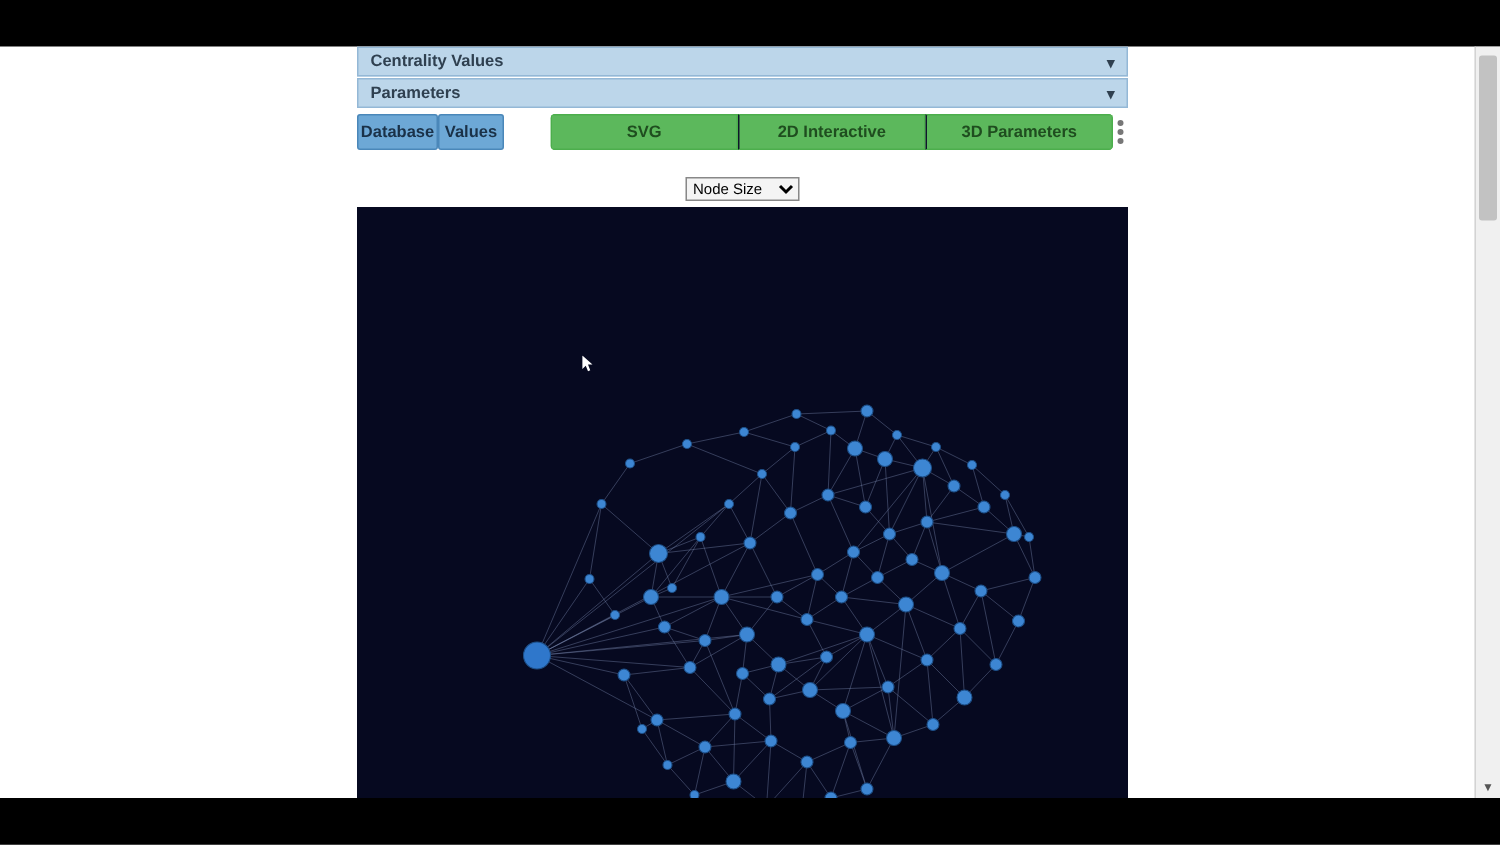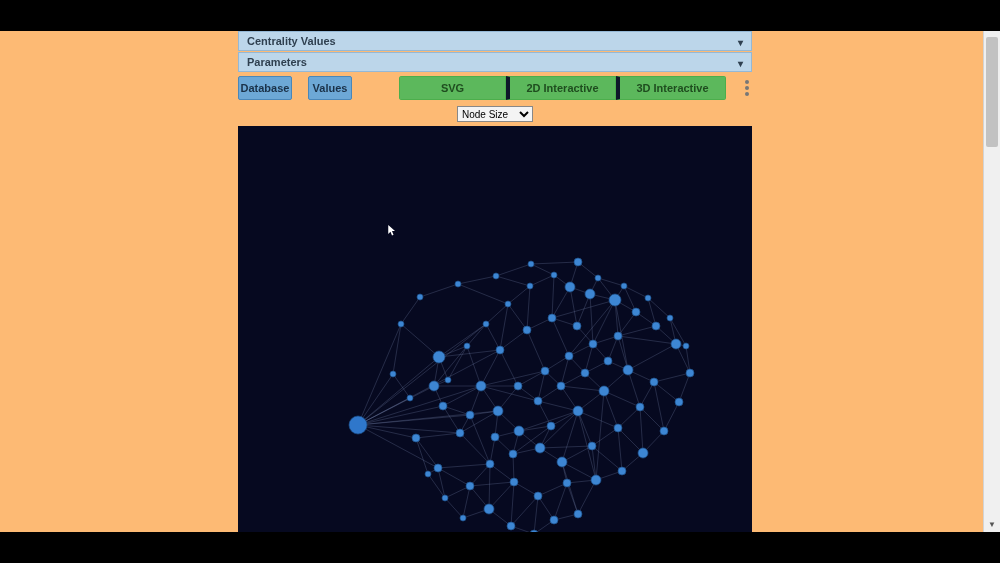--- a/index.html
+++ b/index.html
@@ -11,21 +11,21 @@
     font-family: "Segoe UI", Arial, sans-serif;
     font-size: 11px;
     overflow: hidden;
   }
   .viewport {
     position: absolute;
     top: 31px;
     left: 0;
     width: 1000px;
     height: 501px;
-    background: #fdba74;
+    background: #ffffff;
     overflow: hidden;
   }
   .content {
     position: absolute;
     left: 238px;
     top: 0;
     width: 514px;
   }
   
   .panel {
@@ -46,21 +46,21 @@
     right: 8px;
     top: 2px;
     font-size: 10px;
     color: #2f4050;
   }
   
   .tabrow {
     display: flex;
     align-items: stretch;
     margin-top: 2px;
-    gap: 16px;
+    gap: 0;
     padding: 2px 0;
   }
   .tab-blue {
     background: #6da8d6;
     border: 1px solid #4a87b9;
     color: #1a3148;
     font-weight: bold;
     font-size: 11px;
     display: flex;
     align-items: center;
@@ -83,39 +83,39 @@
     color: #1f4d1f;
     border: 1px solid #4cae4c;
     font-weight: bold;
     font-size: 11px;
     display: flex;
     align-items: center;
     justify-content: center;
     height: 22px;
     cursor: pointer;
   }
-  .tab-green + .tab-green { border-left: 4px solid #0f172a; }
+  .tab-green + .tab-green { border-left: 1px solid #0f172a; }
   .overflow-dots {
     width: 10px;
     display: flex;
     flex-direction: column;
     justify-content: center;
     align-items: center;
     gap: 2px;
     cursor: pointer;
   }
   .overflow-dots span {
     width: 4px; height: 4px;
     border-radius: 50%;
     background: #777;
   }
   
   .select-row {
     text-align: center;
-    margin-top: 4px;
+    margin-top: 16px;
   }
   select.node-size {
     font-size: 10px;
     width: 76px;
     height: 16px;
     border: 1px solid #888;
     background: #f4f4f4;
   }
   
   .canvas-wrap {
@@ -186,21 +186,21 @@
       <span class="chev">▾</span>
     </div>
 
 
     <div class="tabrow">
       <div class="tab-blue db">Database</div>
       <div class="tab-blue search">Values</div>
       <div class="tab-seg">
         <div class="tab-green">SVG</div>
         <div class="tab-green">2D Interactive</div>
-        <div class="tab-green">3D Interactive</div>
+        <div class="tab-green">3D Parameters</div>
       </div>
       <div class="overflow-dots">
         <span></span>
           <span></span>
           <span></span>
       </div>
     </div>
 
     <div class="select-row">
       <select class="node-size">

